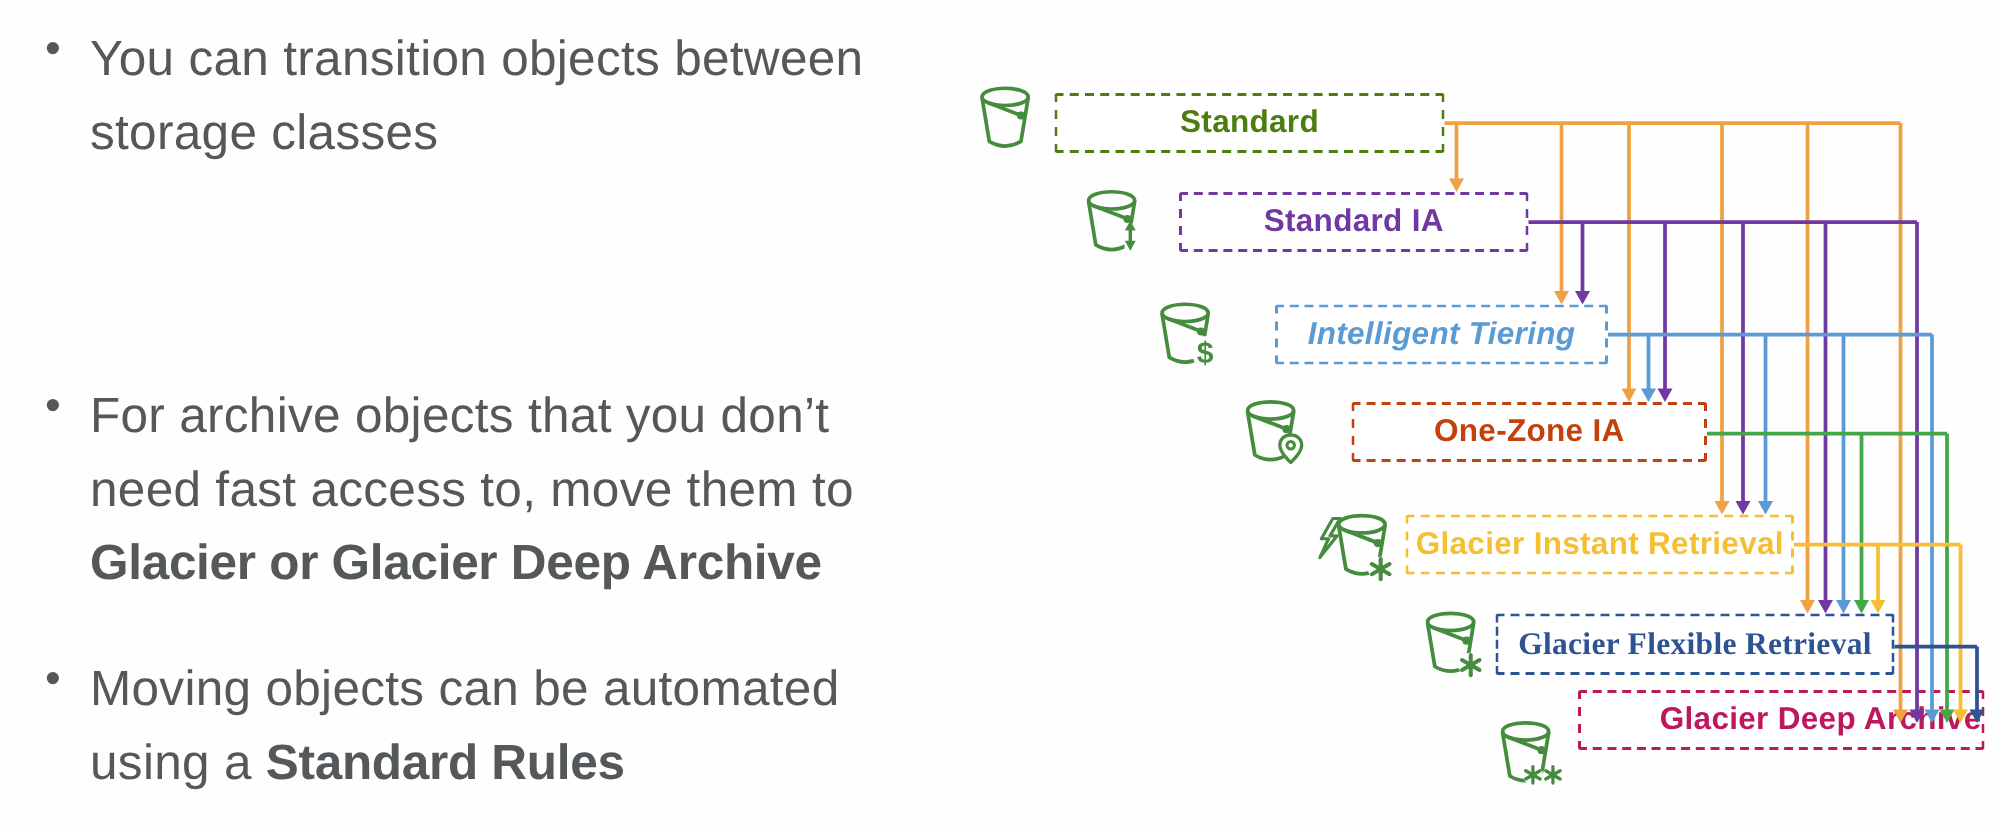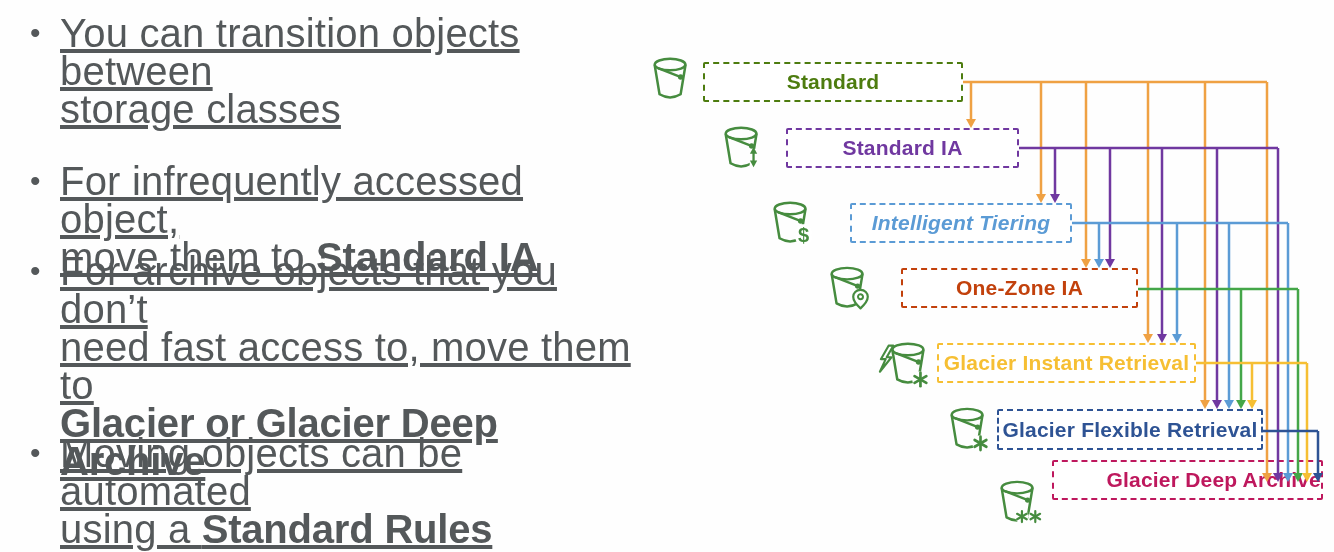--- a/index.html
+++ b/index.html
@@ -3,21 +3,21 @@
 <meta charset="utf-8">
 <style>
   html,body{margin:0;padding:0;background:#ffffff;}
   .slide{position:relative;width:1334px;height:552px;background:#fefefe;
          font-family:"Liberation Sans",sans-serif;overflow:hidden;}
 
   
   .bullet{position:absolute;left:30px;width:610px;display:flex;color:#54585a;}
   .bullet .dot{flex:none;width:30px;font-size:30px;line-height:38px;}
   .bullet .dot::before{content:"•";}
-  .bullet p{margin:0;font-size:40px;line-height:38px;white-space:pre-line;letter-spacing:.2px;text-decoration:underline;}
+  .bullet p{margin:0;font-size:33px;line-height:49px;white-space:pre-line;letter-spacing:.2px;}
   .emph{font-weight:700;letter-spacing:-.2px;}
 
   
   .sclass{position:absolute;box-sizing:border-box;border:2.5px dashed;border-radius:2px;
           background:#fff;display:flex;align-items:center;justify-content:center;}
   .sclass .label{font-weight:700;font-size:21px;letter-spacing:.2px;white-space:nowrap;}
 
   
   .bucket{position:absolute;line-height:0;}
 
@@ -42,25 +42,20 @@
         <line x1="-6.1" y1="-3.5" x2="6.1" y2="3.5"></line>
         <line x1="-6.1" y1="3.5" x2="6.1" y2="-3.5"></line>
       </g>
     </defs>
   </svg>
 
   <div class="bullet" style="top:14px">
     <span class="dot"></span>
     <p><span>You can transition objects between
 storage classes</span><span class="emph"></span></p>
-  </div>
-  <div class="bullet" style="top:162px">
-    <span class="dot"></span>
-    <p><span>For infrequently accessed object,
-move them to </span><span class="emph">Standard IA</span></p>
   </div>
   <div class="bullet" style="top:252px">
     <span class="dot"></span>
     <p><span>For archive objects that you don’t
 need fast access to, move them to
 </span><span class="emph">Glacier or Glacier Deep Archive</span></p>
   </div>
   <div class="bullet" style="top:434px">
     <span class="dot"></span>
     <p><span>Moving objects can be automated
@@ -134,21 +129,21 @@
   </div>
   <div class="sclass" style="left: 850px; top: 203px; width: 222px; height: 40px; color: rgb(91, 155, 213); font-style: italic;">
     <span class="label">Intelligent Tiering</span>
   </div>
   <div class="sclass" style="left: 901px; top: 268px; width: 237px; height: 40px; color: #c2410c;">
     <span class="label">One-Zone IA</span>
   </div>
   <div class="sclass" style="left: 937px; top: 343px; width: 259px; height: 40px; color: rgb(246, 191, 51);">
     <span class="label">Glacier Instant Retrieval</span>
   </div>
-  <div class="sclass" style="left: 997px; top: 409px; width: 266px; height: 41px; color: rgb(46, 83, 148);">
+  <div class="sclass" style="left: 997px; top: 409px; width: 266px; height: 41px; color: rgb(46, 83, 148); font-family: Liberation Serif, serif;">
     <span class="label">Glacier Flexible Retrieval</span>
   </div>
   <div class="sclass" style="left: 1052px; top: 460px; width: 271px; height: 40px; color: #be185d; justify-content: flex-end;">
     <span class="label">Glacier Deep Archive</span>
   </div>
 
   <svg id="arrows" width="1334" height="552">
       <path d="M963 82 H1267 M971 82 V120 M1041 82 V195 M1086 82 V260 M1148 82 V335 M1205 82 V401 M1267 82 V474" fill="none" stroke="#efa143" stroke-width="2.5"></path>
       <polygon points="966,119 976,119 971,128" fill="#efa143"></polygon>
       <polygon points="1036,194 1046,194 1041,203" fill="#efa143"></polygon>

